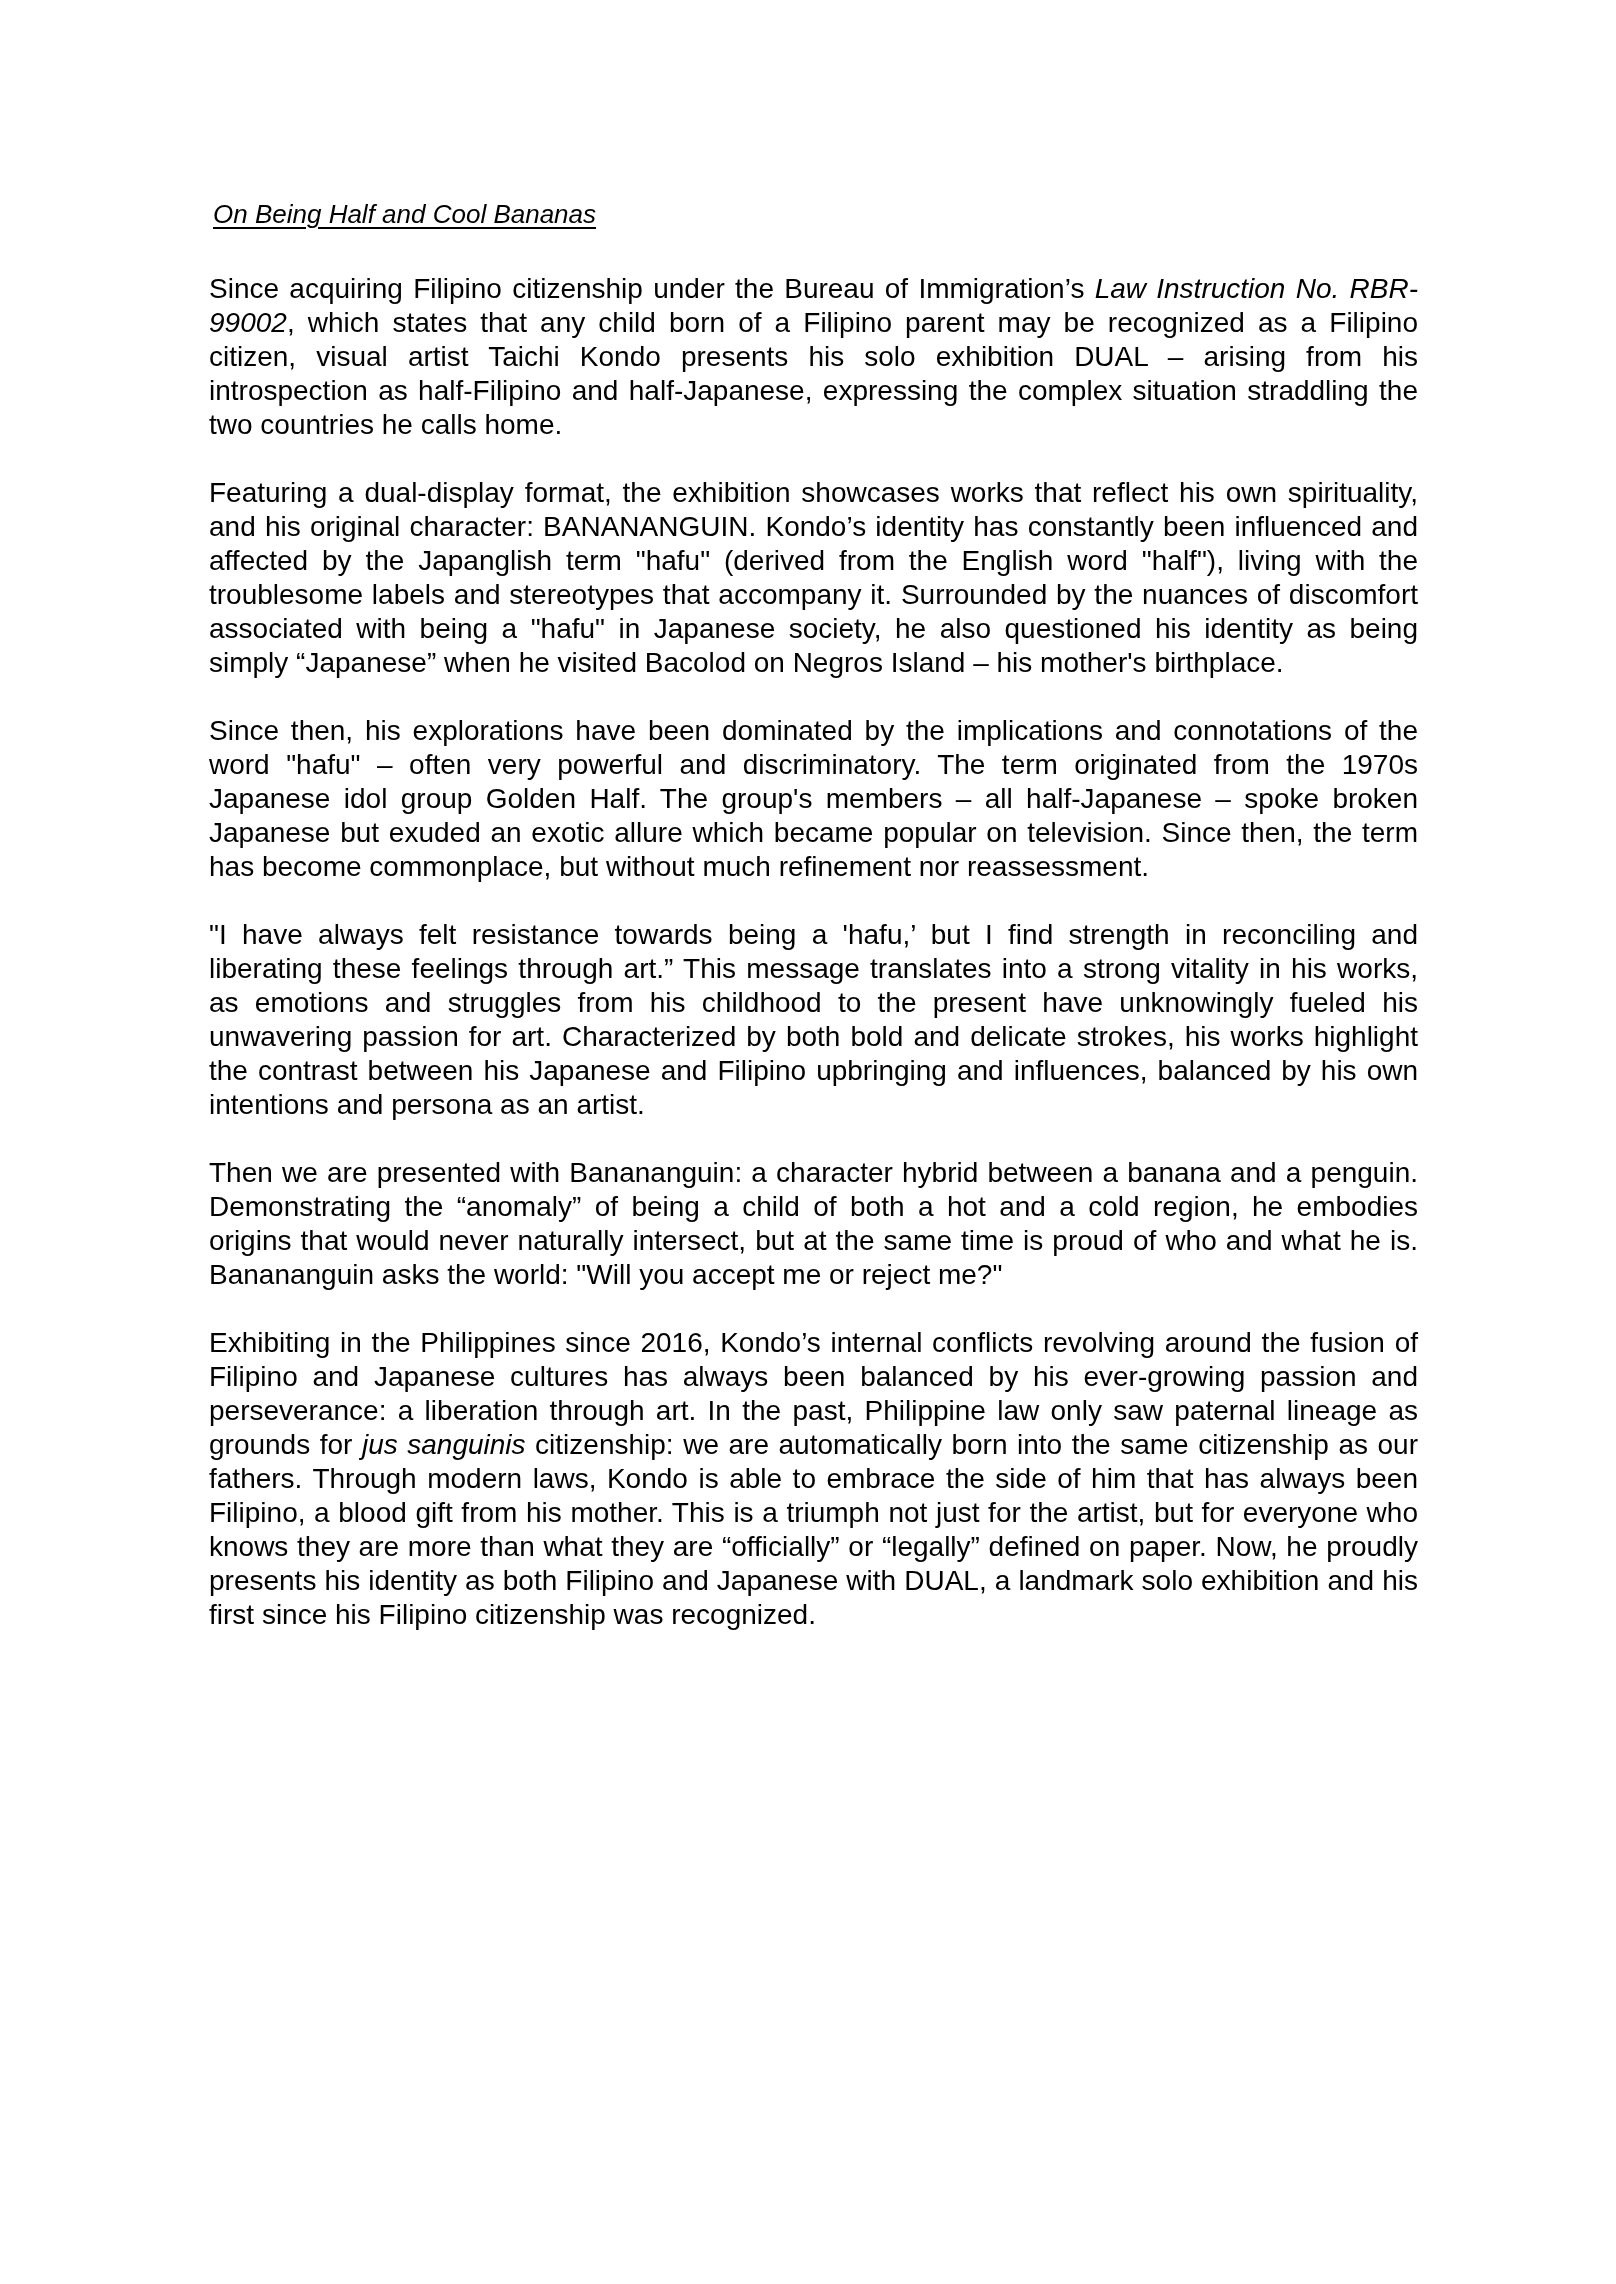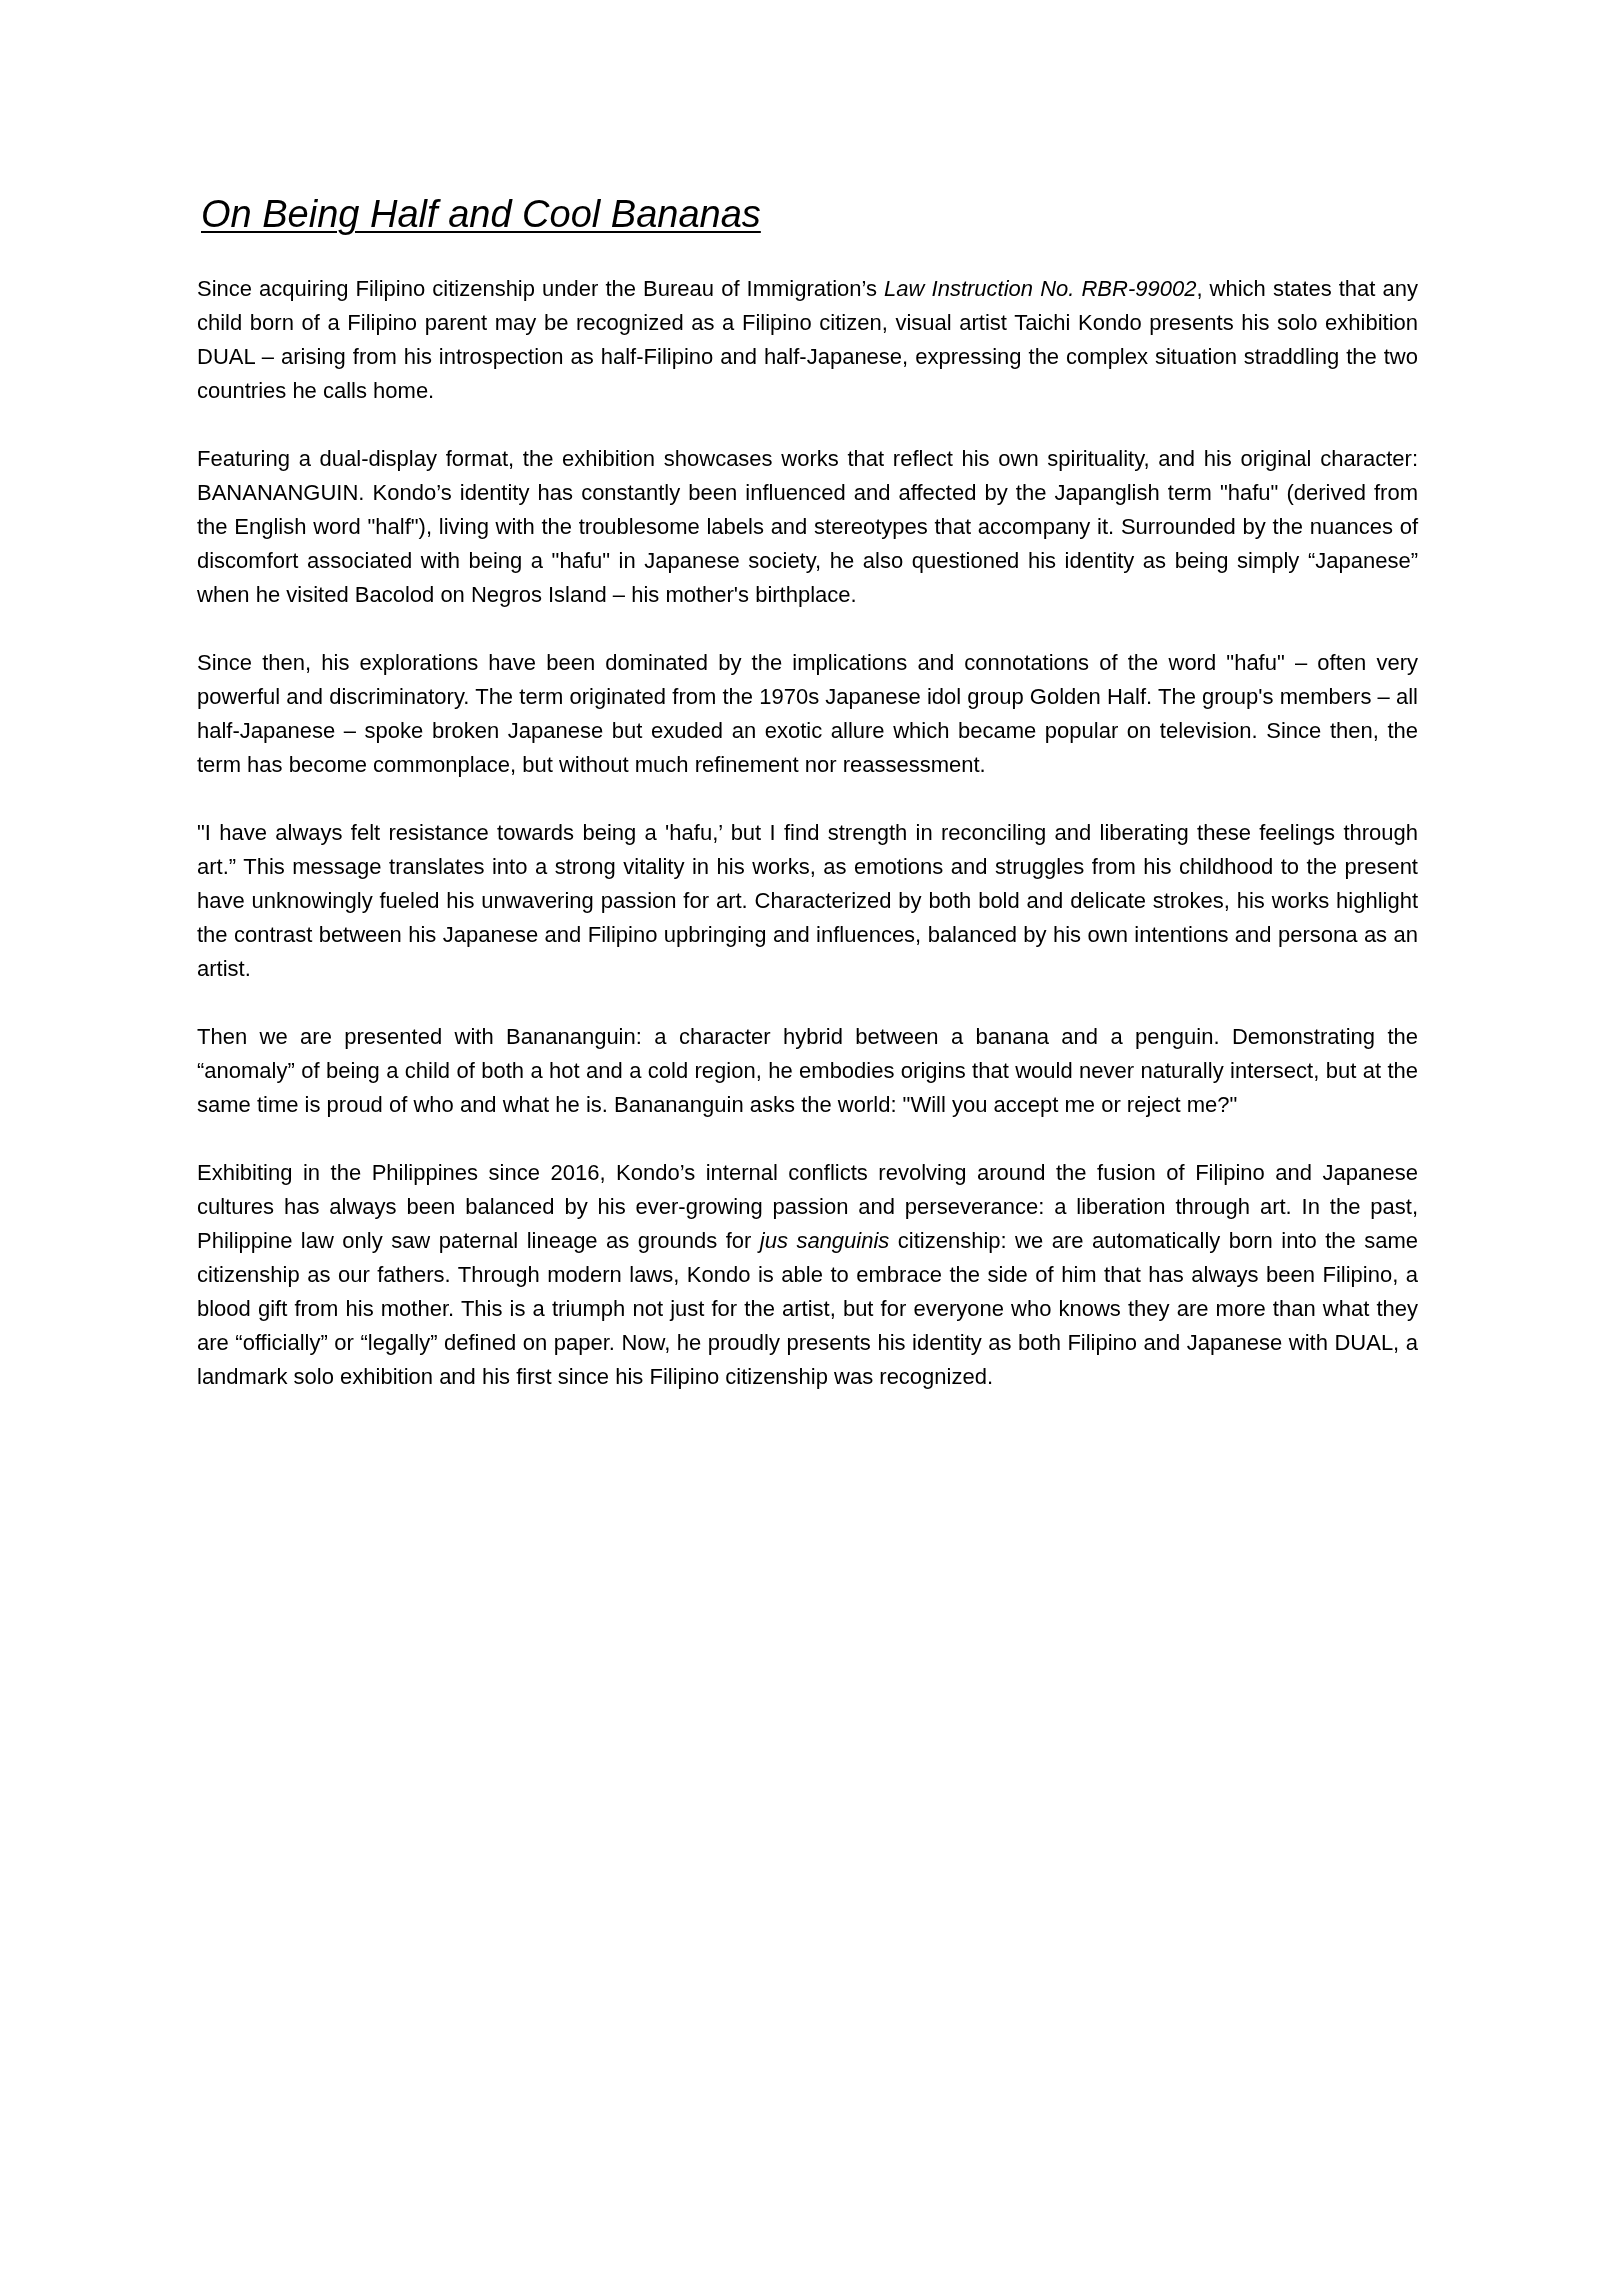--- a/index.html
+++ b/index.html
@@ -6,34 +6,34 @@
   body { width: 1617px; height: 2284px; position: relative; overflow: hidden; }
   .page {
     position: absolute;
     left: 197px;
     top: 195px;
     width: 1221px;
     color: #000000;
     font-family: "Liberation Sans", sans-serif;
   }
   .doc-title {
-    font-size: 38px;
+    font-size: 26px;
     font-style: italic;
     text-decoration: underline;
     text-decoration-thickness: 2px;
     text-underline-offset: 3.9px;
     line-height: 39px;
-    margin: 0 0 38px 4px;
+    margin: 0 0 38px 16px;
     font-weight: normal;
   }
   .para {
-    font-size: 22px;
+    font-size: 28px;
     line-height: 34px;
     text-align: justify;
-    margin: 0 0 34px 0;
+    margin: 0 0 34px 12px;
   }
   .para i { font-style: italic; }
 </style>
 </head>
 <body>
 
 <div class="page">
   <h1 class="doc-title">On Being Half and Cool Bananas</h1>
 
   <p class="para"><span>Since acquiring Filipino citizenship under the Bureau of Immigration’s </span><i>Law Instruction No. RBR-99002</i><span>, which states that any child born of a Filipino parent may be recognized as a Filipino citizen, visual artist Taichi Kondo presents his solo exhibition DUAL – arising from his introspection as half-Filipino and half-Japanese, expressing the complex situation straddling the two countries he calls home.</span></p>

